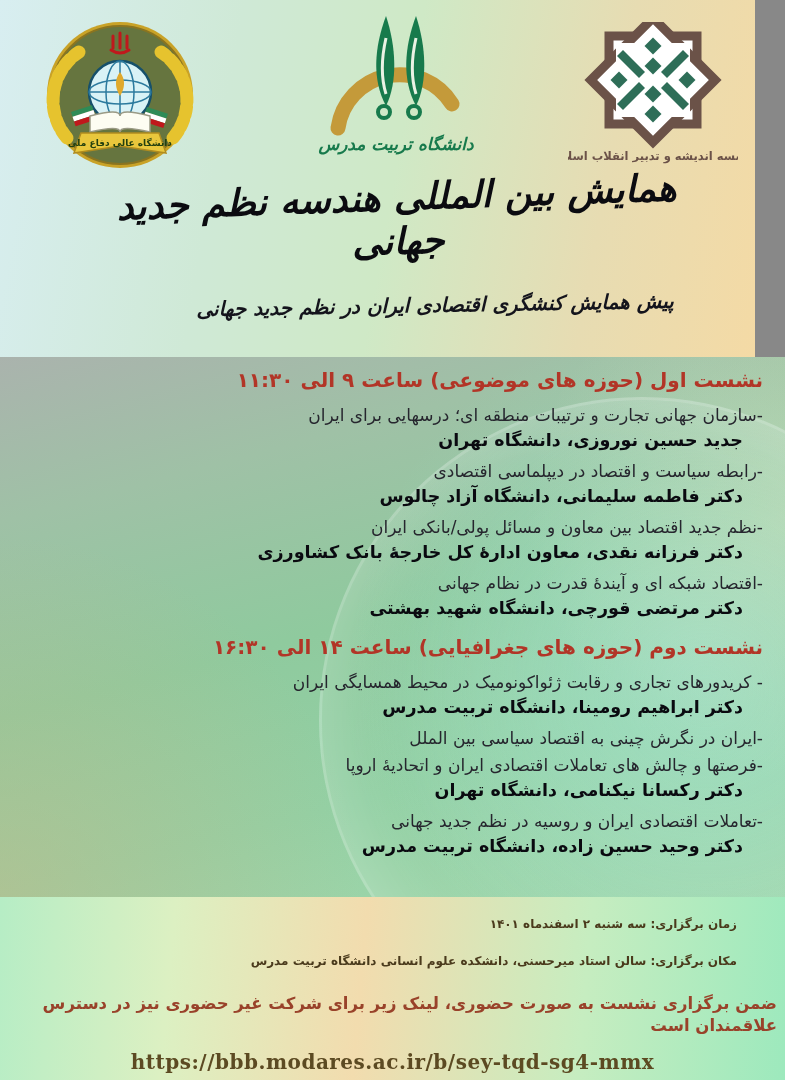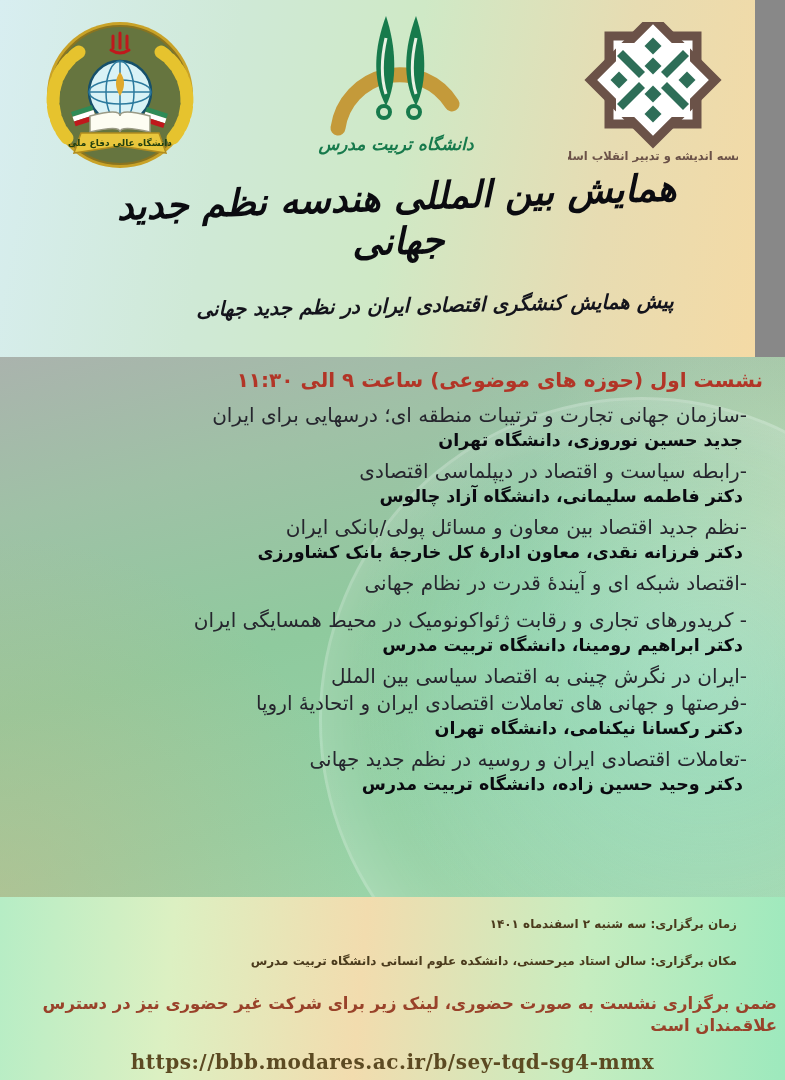--- a/index.html
+++ b/index.html
@@ -44,21 +44,21 @@
     box-shadow:inset 0 0 80px rgba(255,255,255,0.25);
     background:radial-gradient(circle at 60% 45%, rgba(170,230,210,0.35), rgba(170,230,210,0) 70%);
   }
   .sessions{position:relative;z-index:2;padding:4px 22px 0 8px;text-align:right;}
   .session-header{
     color:#b23527;font-size:20px;line-height:26px;font-weight:bold;
     margin:6px 0 11px;
   }
   .session + .session{margin-top:15px;}
   .topic{
-    color:#26262e;font-size:20px;line-height:22px;margin:5px 16px 3px;
+    color:#26262e;font-size:17px;line-height:22px;margin:5px 0 3px;
   }
   .speaker{
     color:#0a0a10;font-size:17.5px;line-height:22px;font-weight:bold;
     margin:0 20px 9px 0;
   }
   
   .bottom-band{
     position:absolute;top:897px;left:0;width:785px;height:183px;
     background:linear-gradient(95deg,#b6edc5 0%,#dcf0c2 22%,#f2dcae 46%,#c6edc0 74%,#9de9bd 100%);
     padding-top:15px;box-sizing:border-box;
@@ -167,26 +167,28 @@
     <div class="sessions" id="sessions">
         <div class="session">
           <div class="session-header">نشست اول (حوزه های موضوعی) ساعت ۹ الی ۱۱:۳۰</div>
           <div class="topic">-سازمان جهانی تجارت و ترتیبات منطقه ای؛ درسهایی برای ایران</div>
           <div class="speaker">جدید حسین نوروزی، دانشگاه تهران</div>
           <div class="topic">-رابطه سیاست و اقتصاد در دیپلماسی اقتصادی</div>
           <div class="speaker">دکتر فاطمه سلیمانی، دانشگاه آزاد چالوس</div>
           <div class="topic">-نظم جدید اقتصاد بین معاون و مسائل پولی/بانکی ایران</div>
           <div class="speaker">دکتر فرزانه نقدی، معاون ادارهٔ کل خارجهٔ بانک کشاورزی</div>
           <div class="topic">-اقتصاد شبکه ای و آیندهٔ قدرت در نظام جهانی</div>
+          <div class="speaker">دکتر مرتضی قورچی، دانشگاه شهید بهشتی</div>
         </div>
         <div class="session">
+          <div class="session-header">نشست دوم (حوزه های جغرافیایی) ساعت ۱۴ الی ۱۶:۳۰</div>
           <div class="topic">- کریدورهای تجاری و رقابت ژئواکونومیک در محیط همسایگی ایران</div>
           <div class="speaker">دکتر ابراهیم رومینا، دانشگاه تربیت مدرس</div>
           <div class="topic">-ایران در نگرش چینی به اقتصاد سیاسی بین الملل</div>
-          <div class="topic">-فرصتها و جهانی های تعاملات اقتصادی ایران و اتحادیهٔ اروپا</div>
+          <div class="topic">-فرصتها و چالش های تعاملات اقتصادی ایران و اتحادیهٔ اروپا</div>
           <div class="speaker">دکتر رکسانا نیکنامی، دانشگاه تهران</div>
           <div class="topic">-تعاملات اقتصادی ایران و روسیه در نظم جدید جهانی</div>
           <div class="speaker">دکتر وحید حسین زاده، دانشگاه تربیت مدرس</div>
         </div>
       </div>
   </div>
 
   <div class="bottom-band">
     <div class="meta-line">زمان برگزاری: سه شنبه ۲ اسفندماه ۱۴۰۱</div>
     <div class="meta-line">مکان برگزاری: سالن استاد میرحسنی، دانشکده علوم انسانی دانشگاه تربیت مدرس</div>

